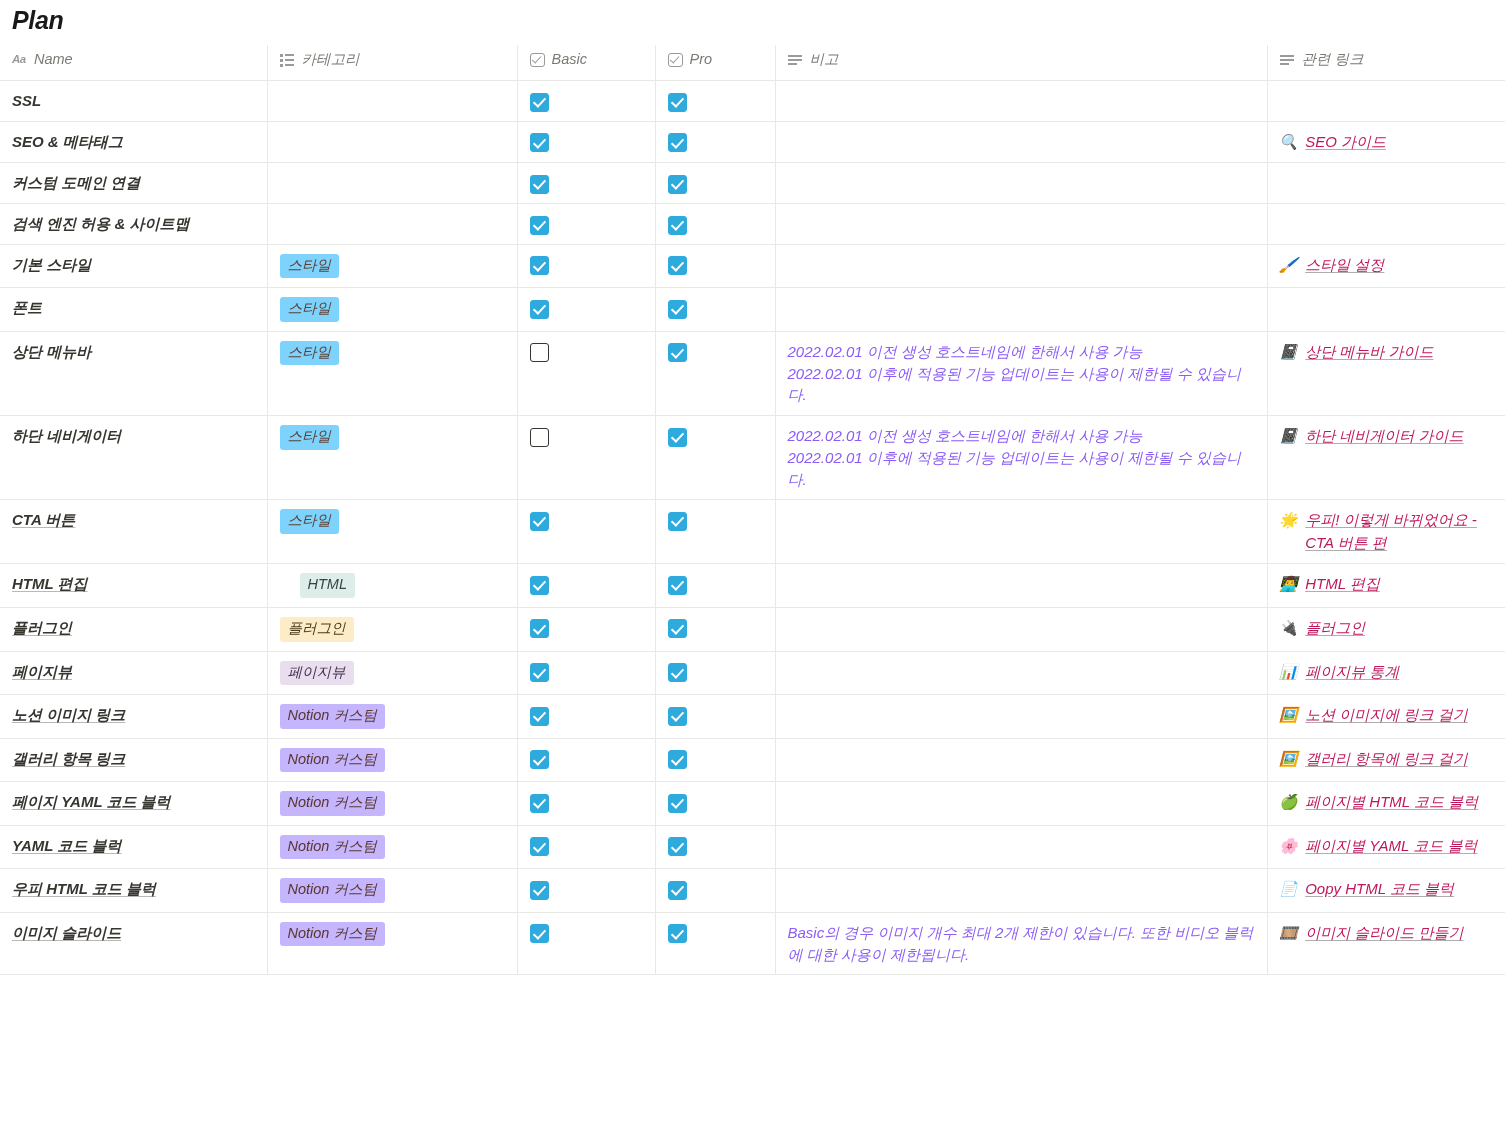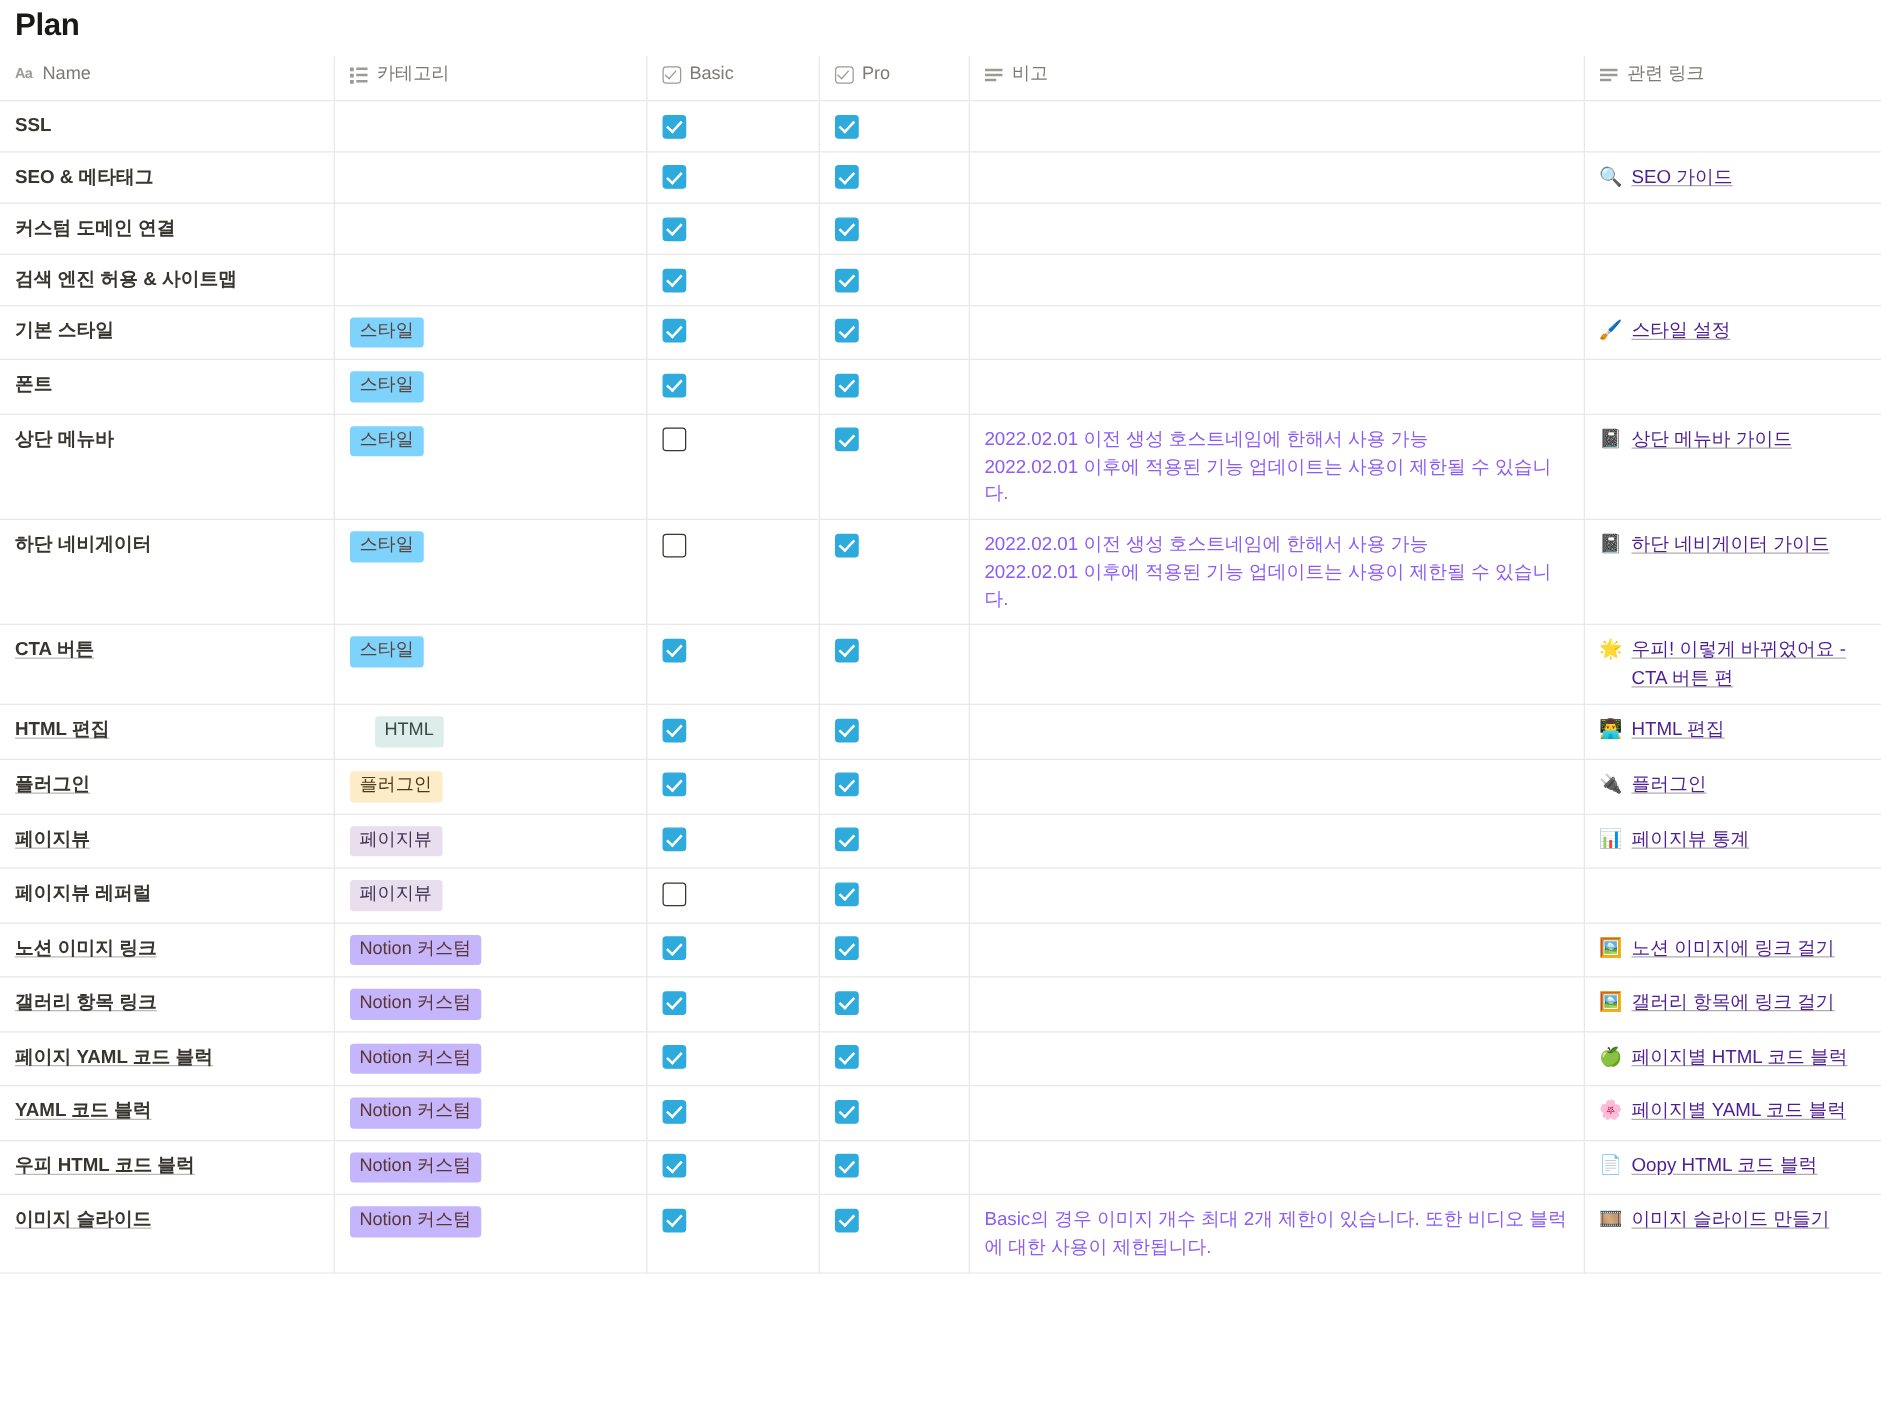--- a/index.html
+++ b/index.html
@@ -4,21 +4,21 @@
 <style>
   * { box-sizing: border-box; }
   html, body {
     margin: 0; padding: 0;
     background: #ffffff;
     font-family: "Liberation Sans", sans-serif;
     color: #37352f;
   }
   body { width: 1505px; }
 
-  .page { padding: 0 12px 0 0; }
+  .page { padding: 0 12px 0 0; font-style: italic; }
 
   .page-title {
     font-size: 25px;
     font-weight: bold;
     letter-spacing: -0.3px;
     padding: 6px 0 10px 12px;
     color: #191918;
   }
 
   table.db {
@@ -153,21 +153,21 @@
     border-width: 0 2.2px 2.2px 0;
     transform: rotate(43deg);
   }
   .chk.off { background: #fff; border: 1.7px solid #37352f; }
 
   .note { color: #8b5cf6; font-size: 14.6px; line-height: 1.6; }
 
   .linkwrap { display: flex; align-items: flex-start; gap: 7px; }
   .emoji { font-size: 15px; line-height: 1.5; flex: 0 0 auto; }
   .linktext {
-    color: #4c1d95;
+    color: #be185d;
     font-size: 15px;
     line-height: 1.5;
     text-decoration: underline;
     text-underline-offset: 2px;
     text-decoration-color: rgba(55,53,47,.4);
     word-break: keep-all;
   }
 </style>
 </head>
 <body>
@@ -356,28 +356,20 @@
           <td class="chk-cell"><span class="chk on"></span></td>
           <td class="note"></td>
           <td>
             <span class="linkwrap">
               <span class="emoji">📊</span>
               <a class="linktext">페이지뷰 통계</a>
             </span>
           </td>
         </tr>
         <tr>
-          <td class="cell-name"><span>페이지뷰 레퍼럴</span></td>
-          <td><span class="tag tag-pageview">페이지뷰</span></td>
-          <td class="chk-cell"><span class="chk off"></span></td>
-          <td class="chk-cell"><span class="chk on"></span></td>
-          <td class="note"></td>
-          <td></td>
-        </tr>
-        <tr>
           <td class="cell-name"><span class="lnk">노션 이미지 링크</span></td>
           <td><span class="tag tag-notion">Notion 커스텀</span></td>
           <td class="chk-cell"><span class="chk on"></span></td>
           <td class="chk-cell"><span class="chk on"></span></td>
           <td class="note"></td>
           <td>
             <span class="linkwrap">
               <span class="emoji">🖼️</span>
               <a class="linktext">노션 이미지에 링크 걸기</a>
             </span>

